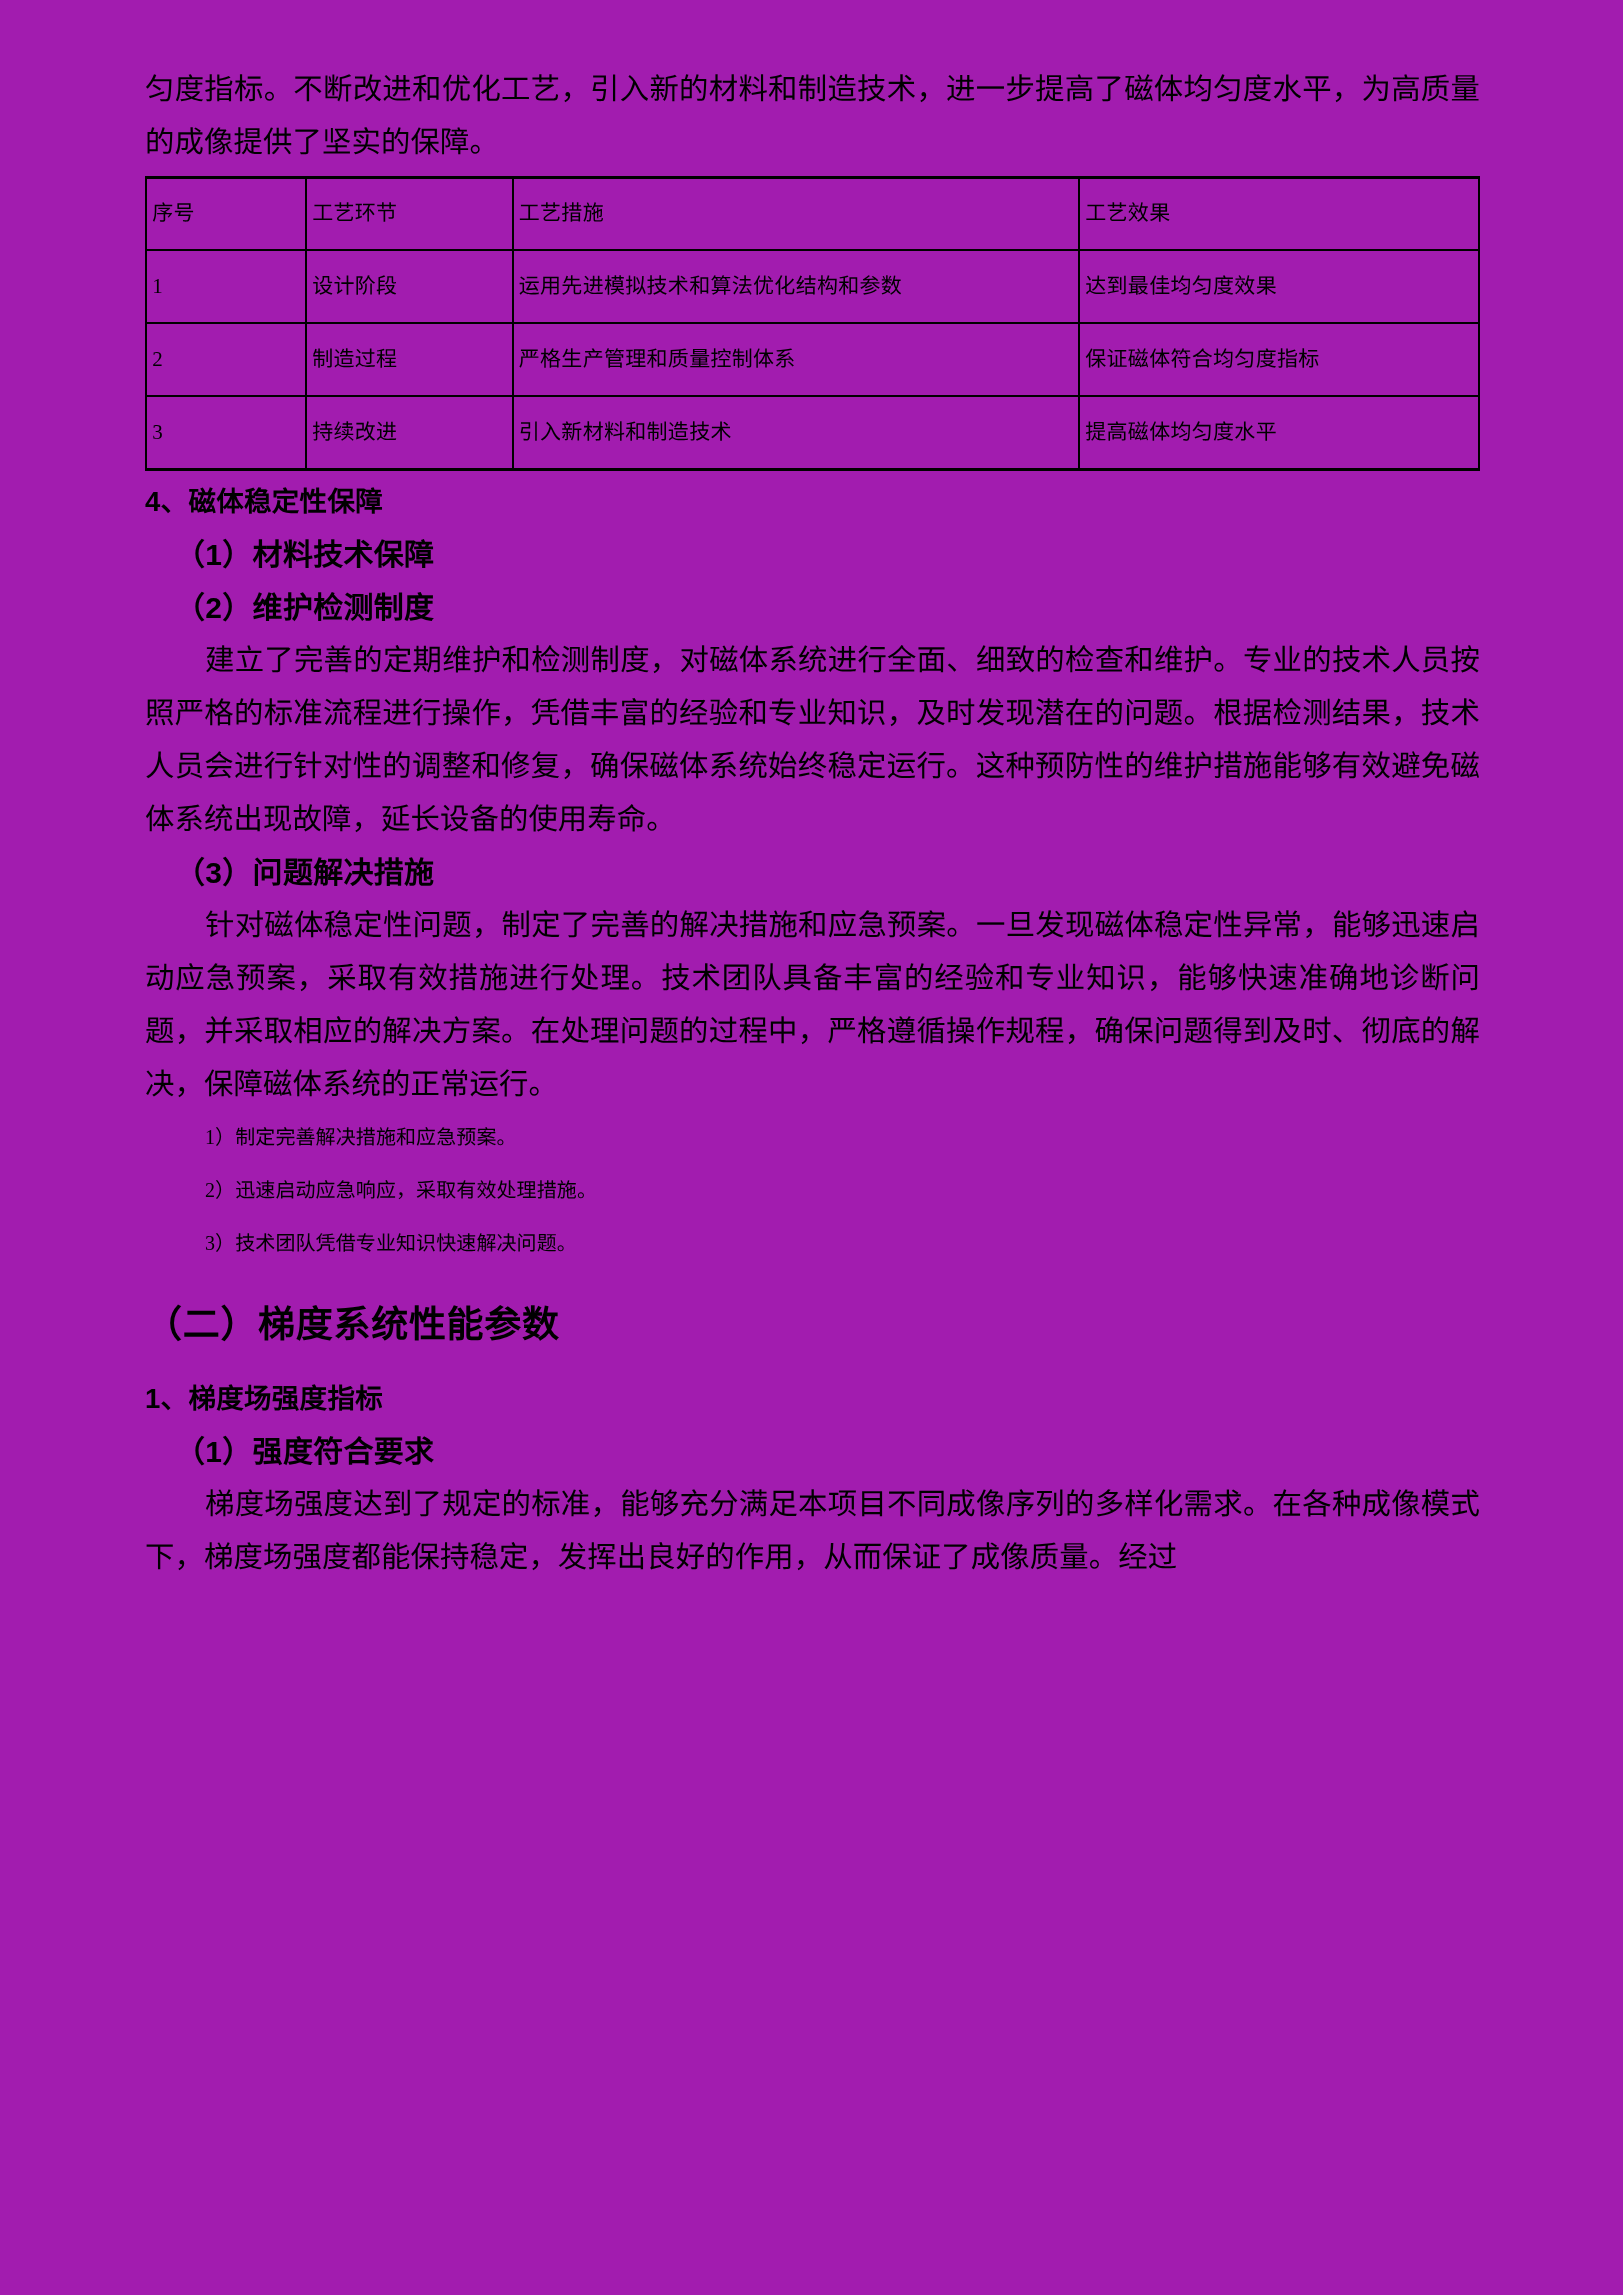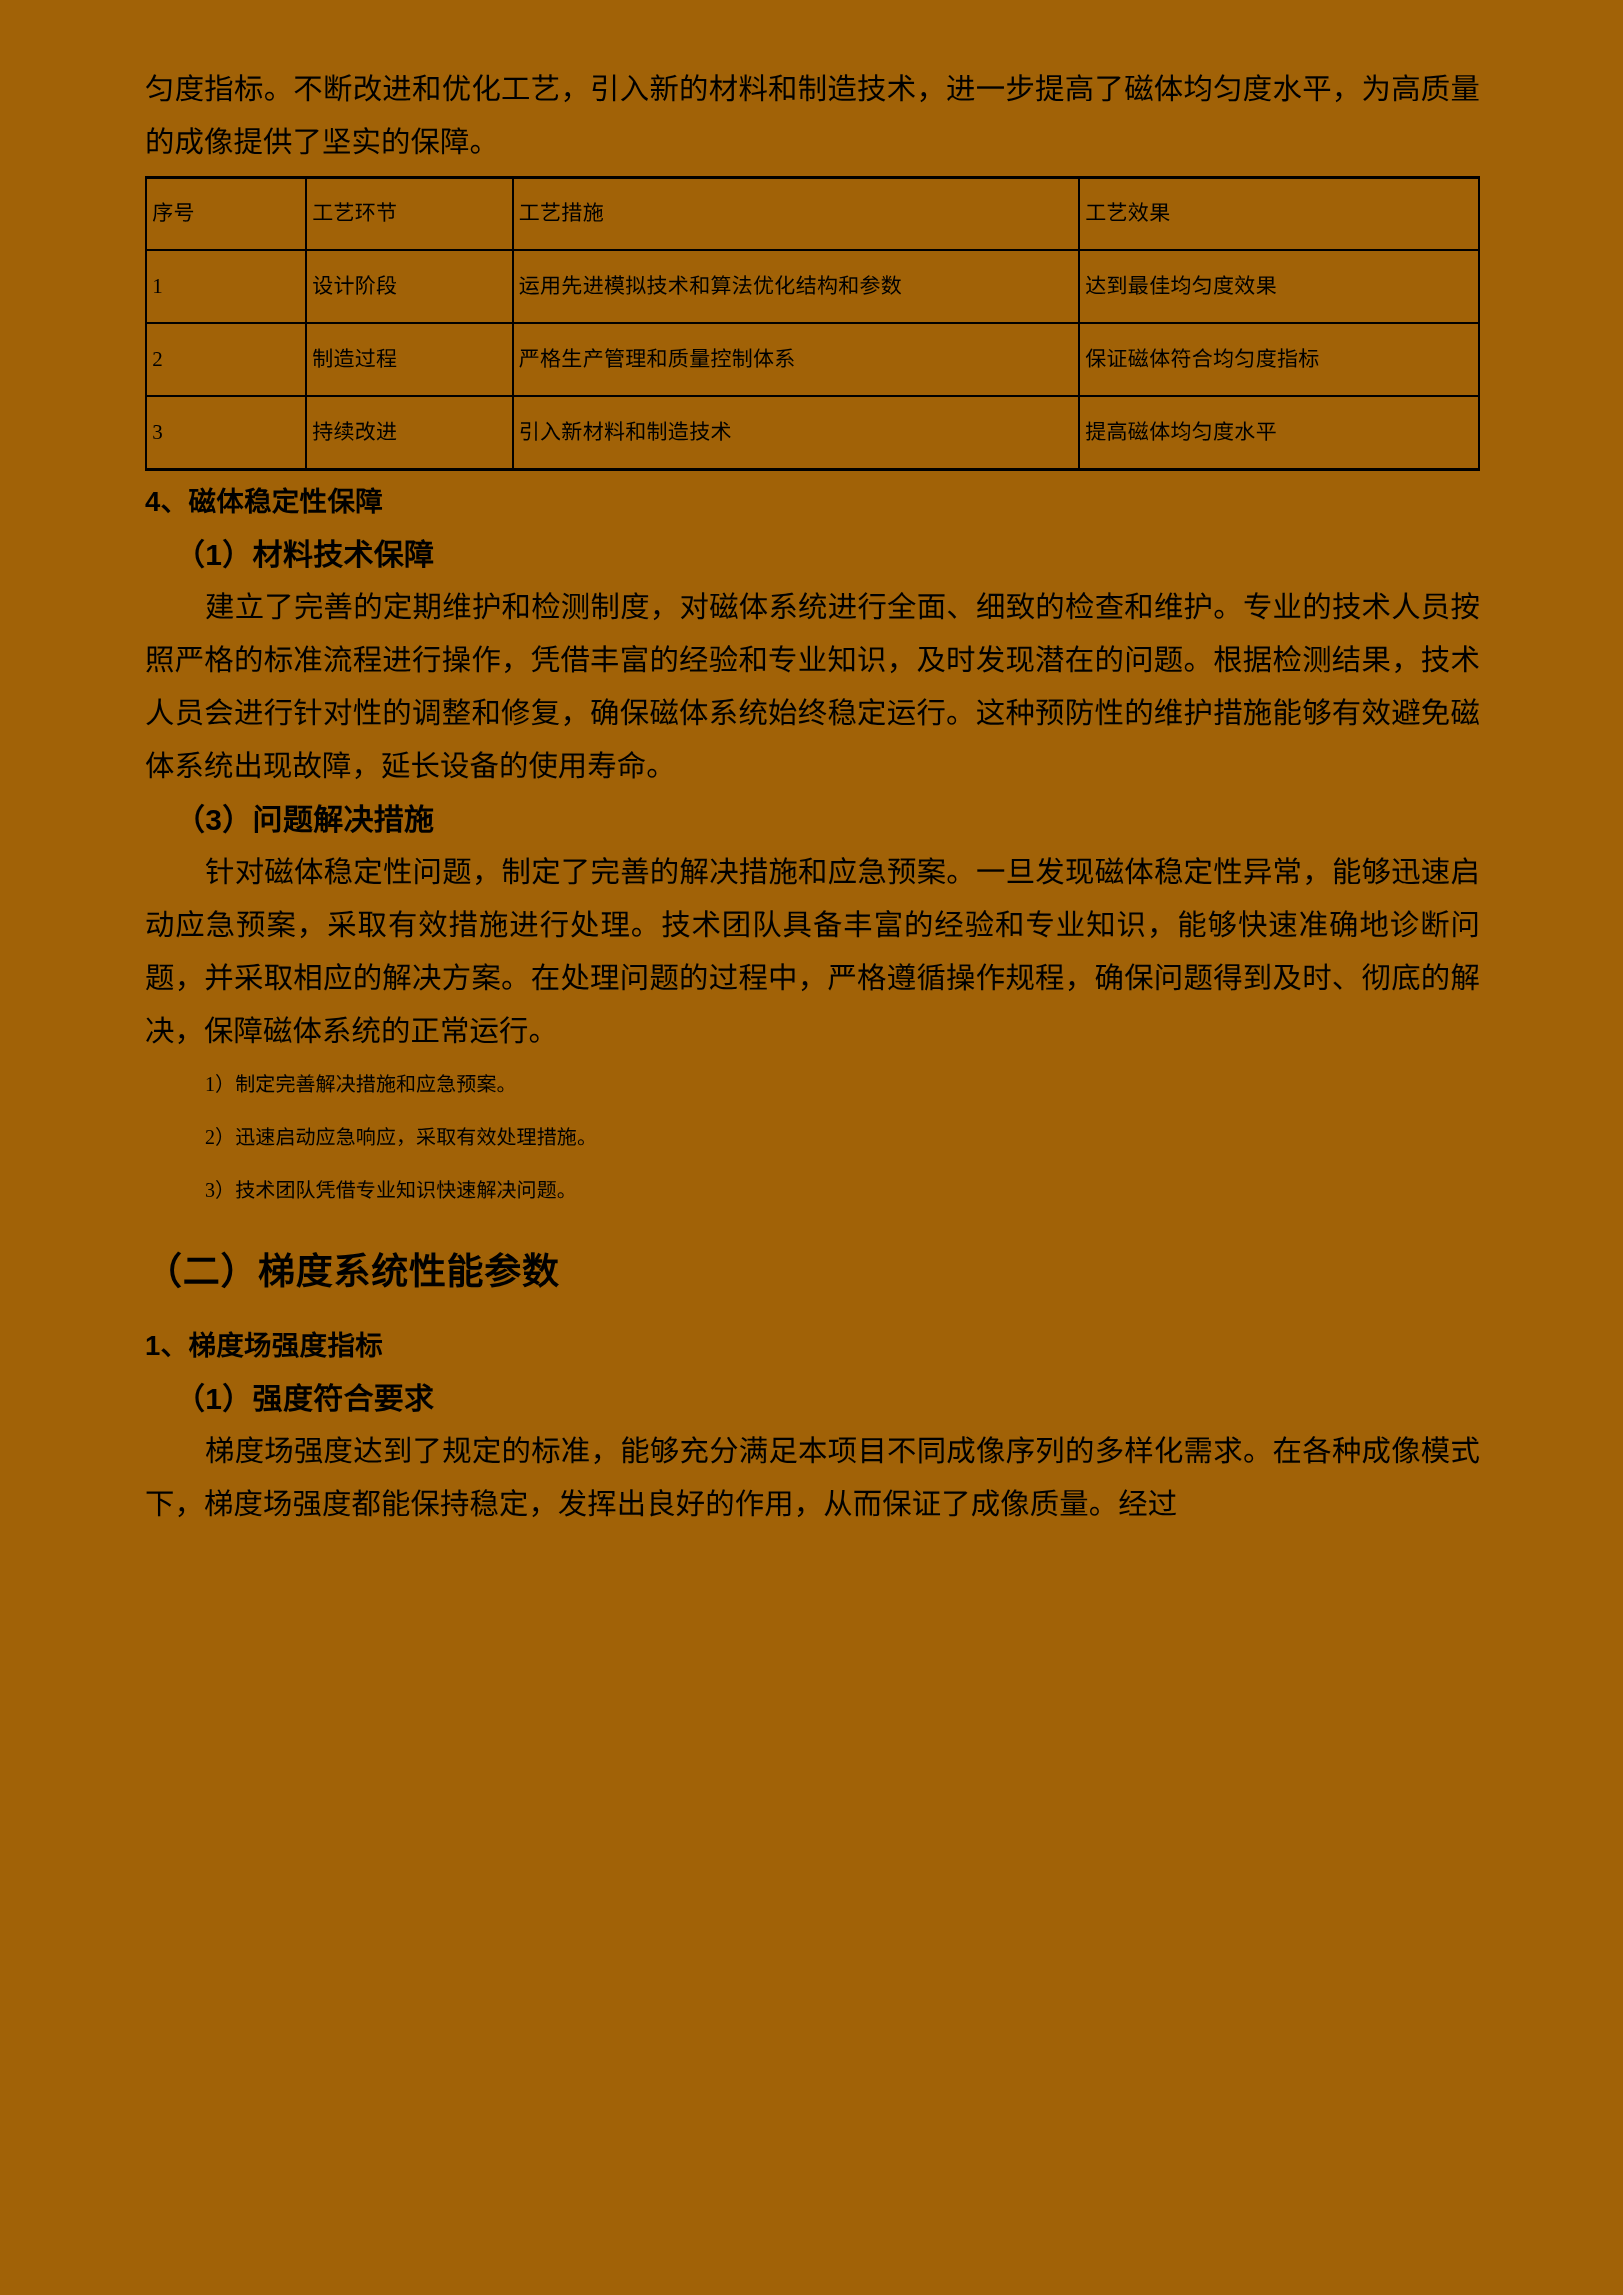--- a/index.html
+++ b/index.html
@@ -10,21 +10,21 @@
   }
   body {
     font-family: "Liberation Serif", "DejaVu Serif", serif;
     color: #000000;
     -webkit-font-smoothing: antialiased;
   }
   .page {
     position: relative;
     width: 1623px;
     height: 2295px;
-    background: #a16207;
+    background: #a21caf;
     box-sizing: border-box;
     padding: 63px 143px 79px 145px;
     overflow: hidden;
   }
   .doc-body {
     width: 1335px;
   }
 
   
   p.para {
@@ -155,20 +155,21 @@
           <td>引入新材料和制造技术</td>
           <td>提高磁体均匀度水平</td>
         </tr>
       </tbody>
     </table>
 
     <h2 class="h-num">4、磁体稳定性保障</h2>
 
     <h3 class="h-paren">（1）材料技术保障</h3>
 
+    <h3 class="h-paren">（2）维护检测制度</h3>
     <p class="para indent">建立了完善的定期维护和检测制度，对磁体系统进行全面、细致的检查和维护。专业的技术人员按照严格的标准流程进行操作，凭借丰富的经验和专业知识，及时发现潜在的问题。根据检测结果，技术人员会进行针对性的调整和修复，确保磁体系统始终稳定运行。这种预防性的维护措施能够有效避免磁体系统出现故障，延长设备的使用寿命。</p>
 
     <h3 class="h-paren">（3）问题解决措施</h3>
     <p class="para indent">针对磁体稳定性问题，制定了完善的解决措施和应急预案。一旦发现磁体稳定性异常，能够迅速启动应急预案，采取有效措施进行处理。技术团队具备丰富的经验和专业知识，能够快速准确地诊断问题，并采取相应的解决方案。在处理问题的过程中，严格遵循操作规程，确保问题得到及时、彻底的解决，保障磁体系统的正常运行。</p>
 
     <ol class="sublist">
       <li>1）制定完善解决措施和应急预案。</li>
       <li>2）迅速启动应急响应，采取有效处理措施。</li>
       <li>3）技术团队凭借专业知识快速解决问题。</li>
     </ol>

